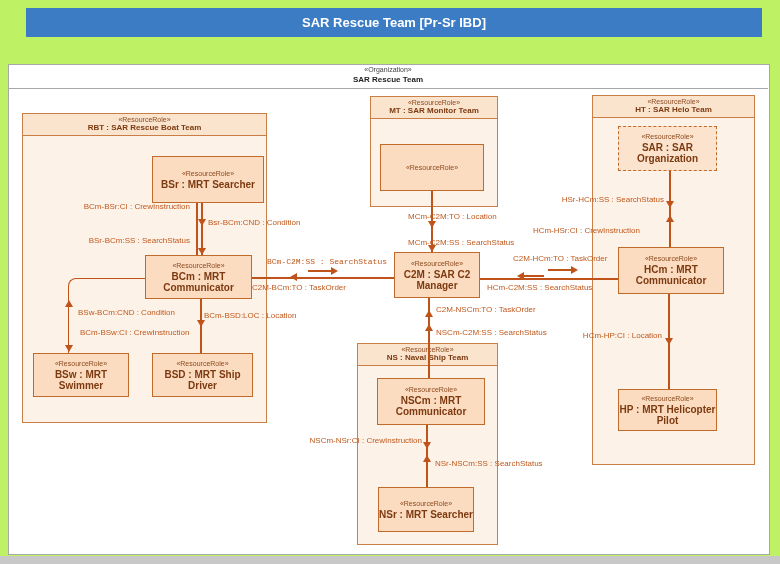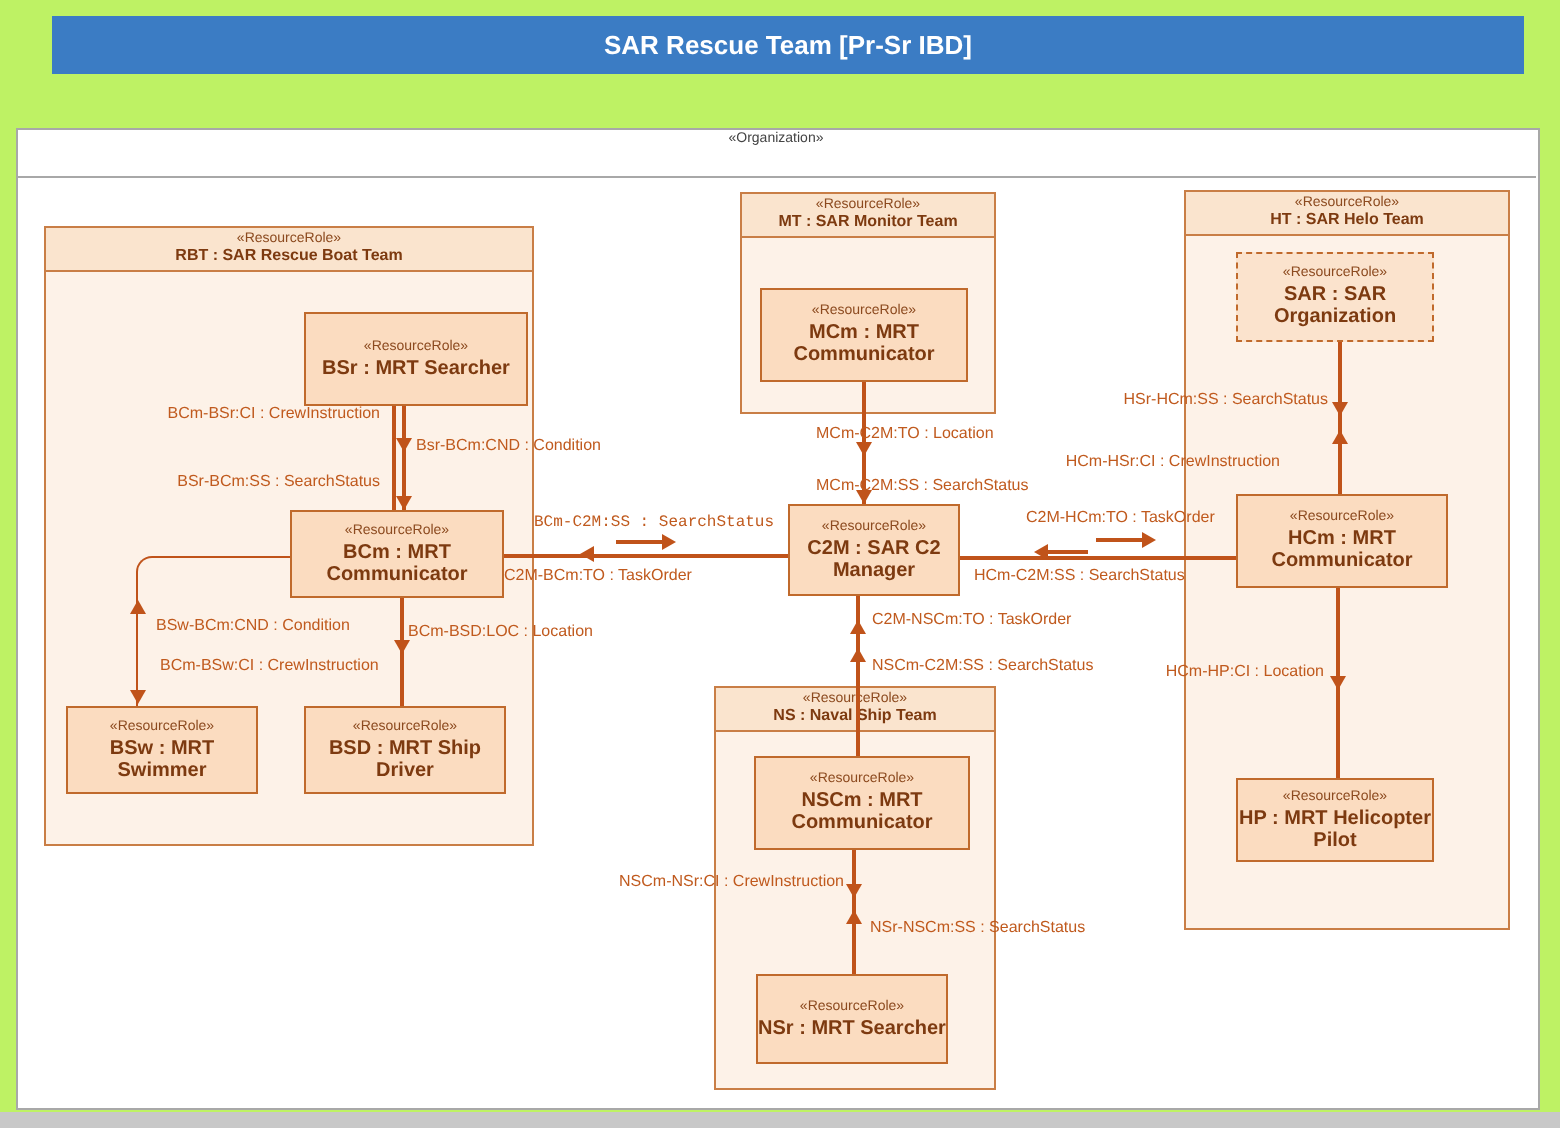--- a/index.html
+++ b/index.html
@@ -36,20 +36,21 @@
 </style>
 </head>
 <body>
 
 <div class="canvas">
 
   <div class="titlebar">SAR Rescue Team [Pr-Sr IBD]</div>
 
   <div class="frame"></div>
   <div class="frame-st">«Organization»</div>
+  <div class="frame-nm">SAR Rescue Team</div>
   <div class="frame-hdr-sep"></div>
 
   <div class="cont" style="left:22px;top:113px;width:245px;height:310px;">
     <div class="hdr">
       <span class="st">«ResourceRole»</span>
       <span class="nm">RBT : SAR Rescue Boat Team</span>
     </div>
   </div>
 
   <div class="cont" style="left:370px;top:96px;width:128px;height:111px;">
@@ -127,21 +128,20 @@
   <div class="part" style="left:33px;top:353px;width:96px;height:44px;">
     <span class="st">«ResourceRole»</span>
     <span class="nm">BSw : MRT Swimmer</span>
   </div>
   <div class="part" style="left:152px;top:353px;width:101px;height:44px;">
     <span class="st">«ResourceRole»</span>
     <span class="nm">BSD : MRT Ship Driver</span>
   </div>
   <div class="part" style="left:380px;top:144px;width:104px;height:47px;">
     <span class="st">«ResourceRole»</span>
-    <span class="nm">MCm : MRT Communicator</span>
   </div>
   <div class="part" style="left:394px;top:252px;width:86px;height:46px;">
     <span class="st">«ResourceRole»</span>
     <span class="nm">C2M : SAR C2 Manager</span>
   </div>
   <div class="part dashed" style="left:618px;top:126px;width:99px;height:45px;">
     <span class="st">«ResourceRole»</span>
     <span class="nm">SAR : SAR Organization</span>
   </div>
   <div class="part" style="left:618px;top:247px;width:106px;height:47px;">

